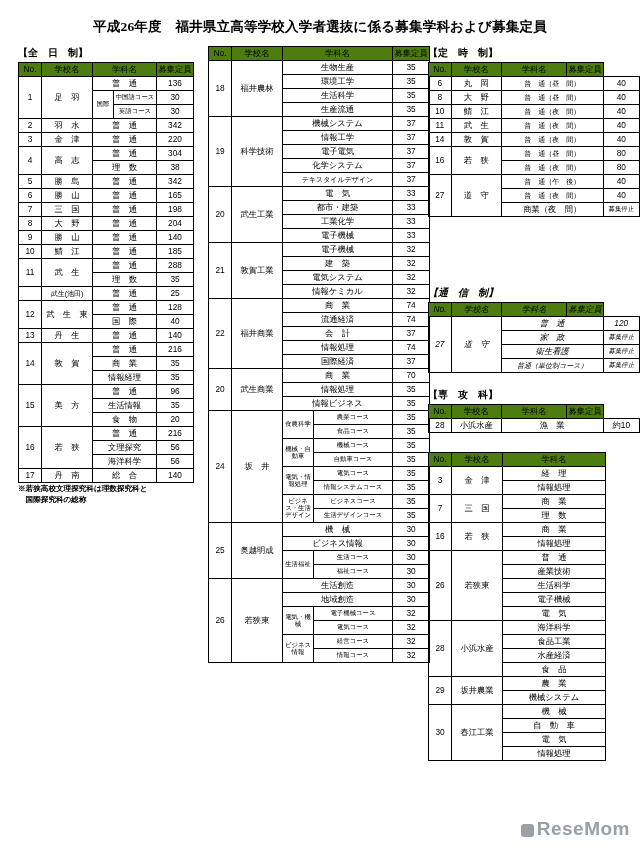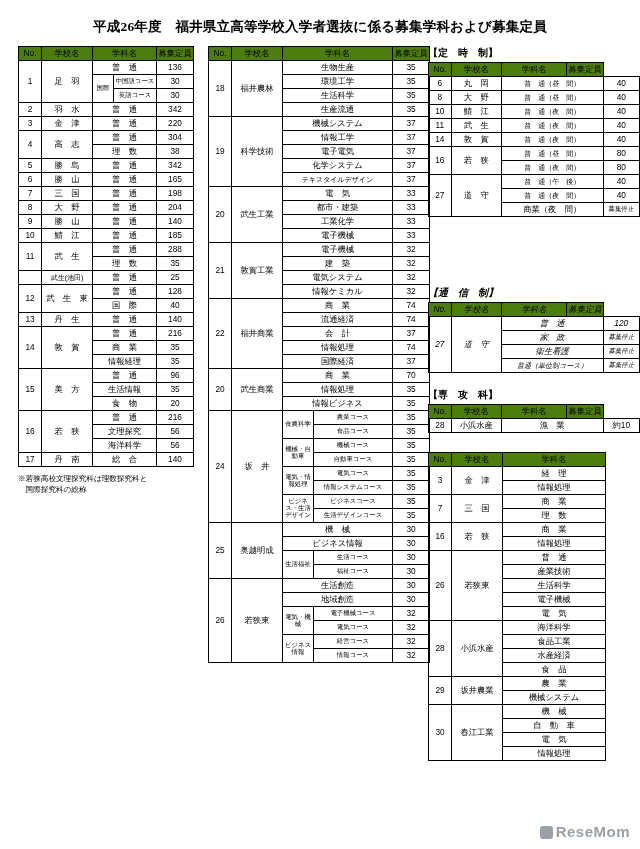--- a/index.html
+++ b/index.html
@@ -54,36 +54,37 @@
   #col3c{left:428px;top:388px;}
   #col3d{left:428px;top:452px;}
   .note{
     position:absolute;left:18px;top:560px;
     font-size:7.6px;line-height:1.45;
     font-family:"Liberation Sans", sans-serif;
   }
   .watermark{
     position:absolute;right:10px;bottom:6px;
     font-family:"Liberation Sans", sans-serif;
-    font-size:15px;color:#9aa0a6;font-weight:bold;
+    font-size:19px;color:#9aa0a6;font-weight:bold;
     letter-spacing:0.5px;
   }
   .wm-icon{
     display:inline-block;width:13px;height:13px;border-radius:3px;
     background:#9aa0a6;margin-right:3px;vertical-align:-2px;
   }
 </style>
 </head>
 <body>
 
 <div class="page">
 
   <div class="title">平成26年度　福井県立高等学校入学者選抜に係る募集学科および募集定員</div>
 
   <div class="col" id="col1">
+    <div class="sect-label">【全　日　制】</div>
     <table>
       <tbody>
           <tr class="hdr">
         <td class="no-col">No.</td>
         <td class="sch-col">学校名</td>
         <td class="dep-col" colspan="2">学科名</td>
         <td class="cap-col">募集定員</td>
       </tr>
       </tbody>
         <tbody id="ft-left-body">
@@ -235,21 +236,21 @@
             <td class="cap-col">56</td>
           </tr>
           <tr>
             <td class="no-col" rowspan="1">17</td>
             <td class="sch-col" rowspan="1">丹　南</td>
             <td colspan="2">総　合</td>
             <td class="cap-col">140</td>
           </tr>
         </tbody>
     </table>
-    <div class="note" style="position:static;margin-top:6px;">
+    <div class="note" style="position:static;font-weight:bold;">
       <span style="white-space:pre-line;">※若狭高校文理探究科は理数探究科と
 　国際探究科の総称</span>
     </div>
   </div>
 
   <div class="col" id="col2">
     <table>
       <tbody>
           <tr class="hdr">
         <td class="no-col">No.</td>

